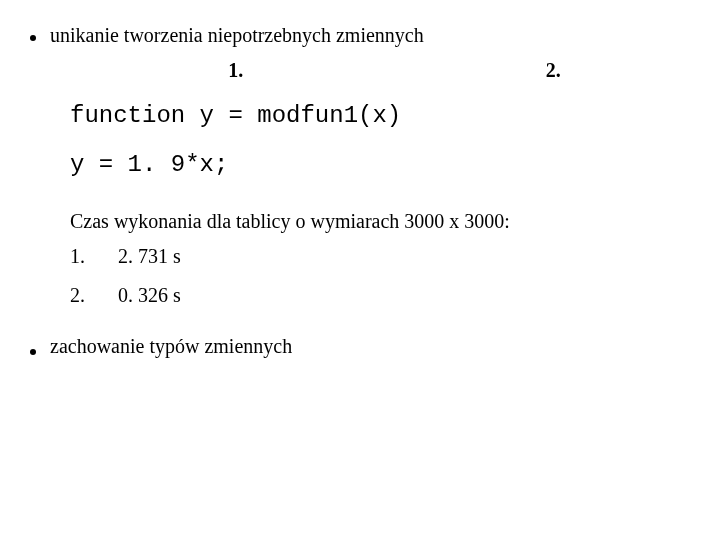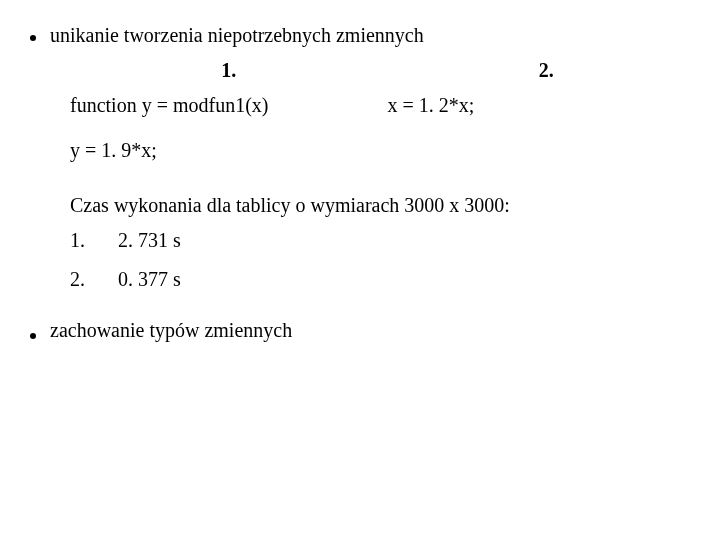--- a/index.html
+++ b/index.html
@@ -35,24 +35,24 @@
   }
   .col {
     flex: 1;
   }
   .centered {
     text-align: center;
     font-weight: bold;
     margin-bottom: 8px;
   }
   .code {
-    font-family: Liberation Serif, serif;
-    font-size: 20px;
+    font-family: Liberation Mono, monospace;
+    font-size: 24px;
     white-space: pre;
-    margin: 12px 0 22px 0;
+    margin: 20px 0 22px 0;
   }
   .caption {
     margin: 10px 0 12px 40px;
     font-family: Liberation Serif, serif;
   }
   .results {
     margin-left: 40px;
   }
   .res-row {
     display: flex;
@@ -76,34 +76,33 @@
   </div>
 
   <div class="cols">
     <div class="col">
       <div class="centered">1.</div>
       <div class="code">function y = modfun1(x)</div>
       <div class="code">y = 1. 9*x;</div>
     </div>
     <div class="col">
       <div class="centered">2.</div>
-      <div class="code">x = 1. 2*x;</div>
     </div>
   </div>
 
   <div class="caption">Czas wykonania dla tablicy o wymiarach 3000 x 3000:</div>
 
   <div class="results">
     <div class="res-row">
       <div class="res-num">1.</div>
       <div>2. 731 s</div>
     </div>
     <div class="res-row">
       <div class="res-num">2.</div>
-      <div>0. 377 s</div>
+      <div>0. 326 s</div>
     </div>
   </div>
 
   <div class="bullet second-bullet">
     <div class="dot"></div>
     <div>zachowanie typów zmiennych</div>
   </div>
 
 </div>
 

